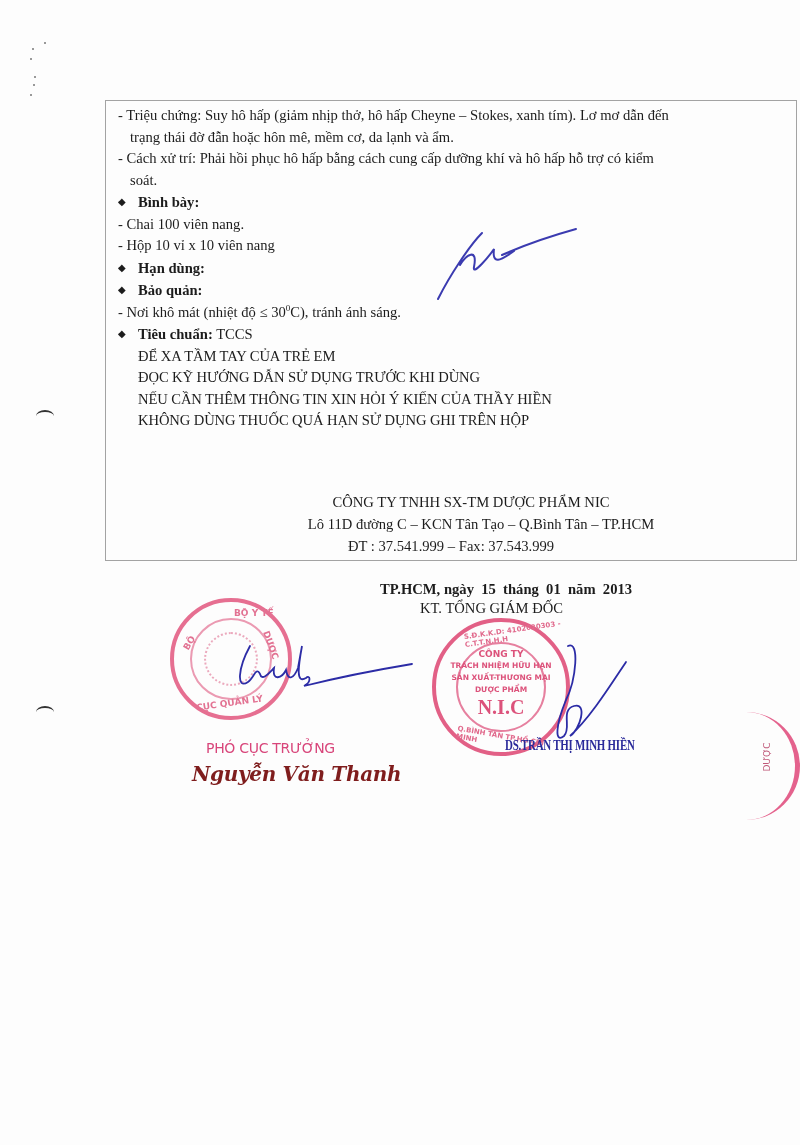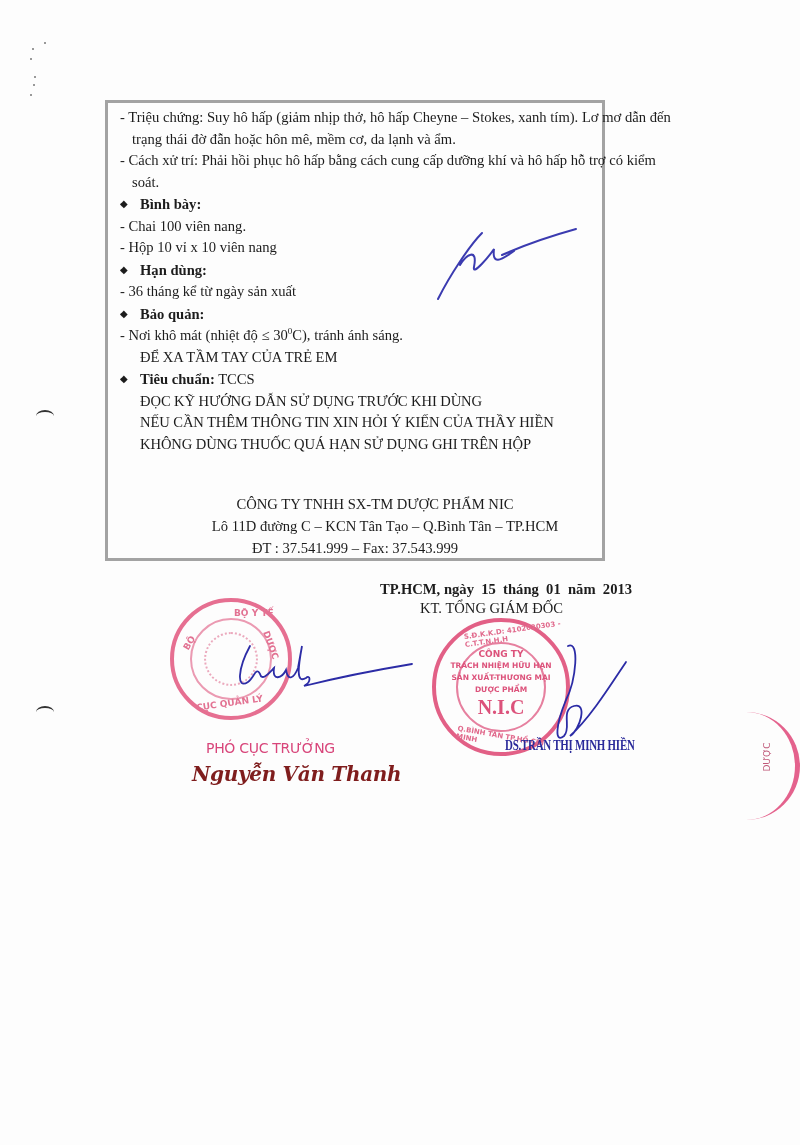--- a/index.html
+++ b/index.html
@@ -38,23 +38,23 @@
       width: 2px; height: 2px;
       background: #777;
       border-radius: 50%;
     }
 
     
     .box {
       position: absolute;
       left: 105px;
       top: 100px;
-      width: 500px;
+      width: 692px;
       height: 461px;
-      border: 3px solid #a3a3a3;
+      border: 1px solid #a3a3a3;
       box-sizing: border-box;
     }
     .content {
       position: absolute;
       left: 12px;
       top: 4px;
       right: 10px;
       font-size: 14.6px;
       line-height: 21.5px;
     }
@@ -236,34 +236,33 @@
 
       <div class="line">
         <span class="bullet">◆</span><span class="heading">Bình bày:</span>
       </div>
       <div class="line">- Chai 100 viên nang.</div>
       <div class="line">- Hộp 10 vỉ x 10 viên nang</div>
 
       <div class="line">
         <span class="bullet">◆</span><span class="heading">Hạn dùng:</span>
       </div>
-      <div class="line">- 36 tháng kể từ ngày sản xuất</div>
 
       <div class="line">
         <span class="bullet">◆</span><span class="heading">Bảo quản:</span>
       </div>
       <div class="line">
         <span>- Nơi khô mát (nhiệt độ ≤ 30</span><sup>0</sup><span>C), tránh ánh sáng.</span>
       </div>
 
+      <div class="line">
+        <span class="bullet">◆</span><span class="heading">Tiêu chuẩn:</span><span> TCCS</span>
+      </div>
+
       <div class="line caps">ĐỂ XA TẦM TAY CỦA TRẺ EM</div>
-
-      <div class="line">
-        <span class="bullet">◆</span><span class="heading">Tiêu chuẩn:</span><span> TCCS</span>
-      </div>
       <div class="line caps">ĐỌC KỸ HƯỚNG DẪN SỬ DỤNG TRƯỚC KHI DÙNG</div>
       <div class="line caps">NẾU CẦN THÊM THÔNG TIN XIN HỎI Ý KIẾN CỦA THẦY HIỀN</div>
       <div class="line caps">KHÔNG DÙNG THUỐC QUÁ HẠN SỬ DỤNG GHI TRÊN HỘP</div>
     </div>
 
     <div class="company">
       <div class="l1">CÔNG TY TNHH SX-TM DƯỢC PHẨM NIC</div>
       <div class="l2">Lô 11D đường C – KCN Tân Tạo – Q.Bình Tân – TP.HCM</div>
       <div class="l3">ĐT : 37.541.999 – Fax: 37.543.999</div>
     </div>

